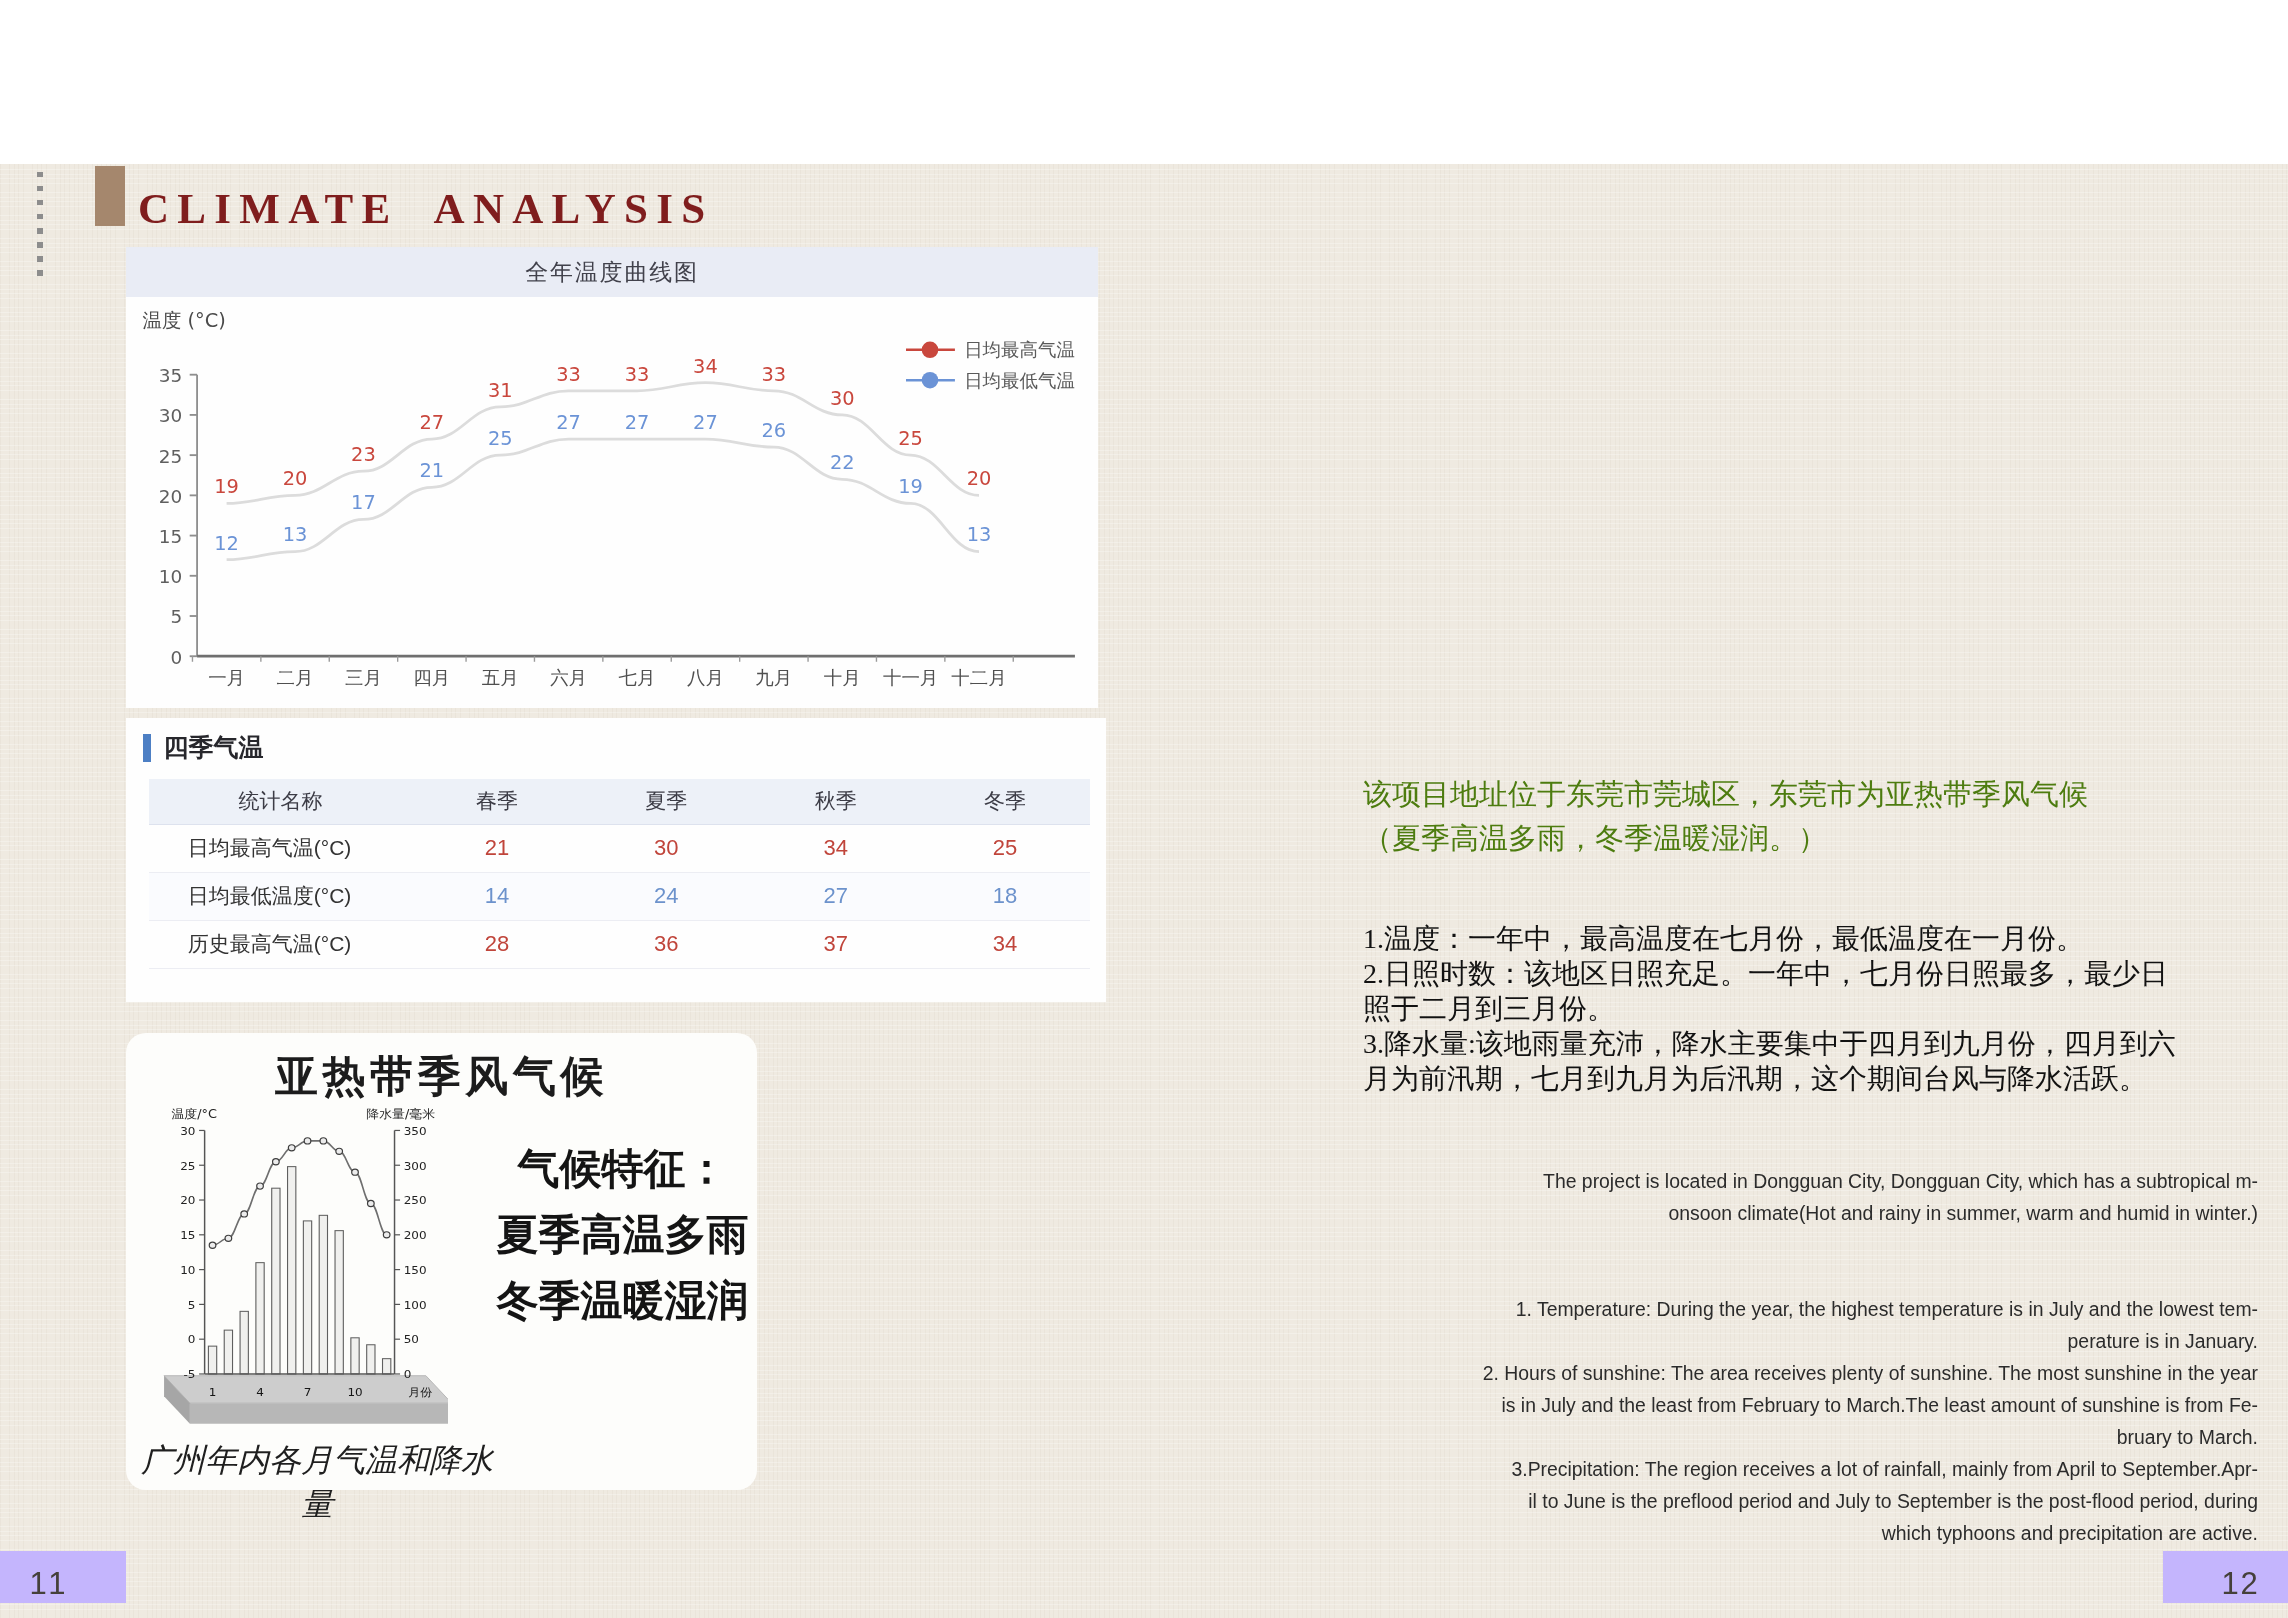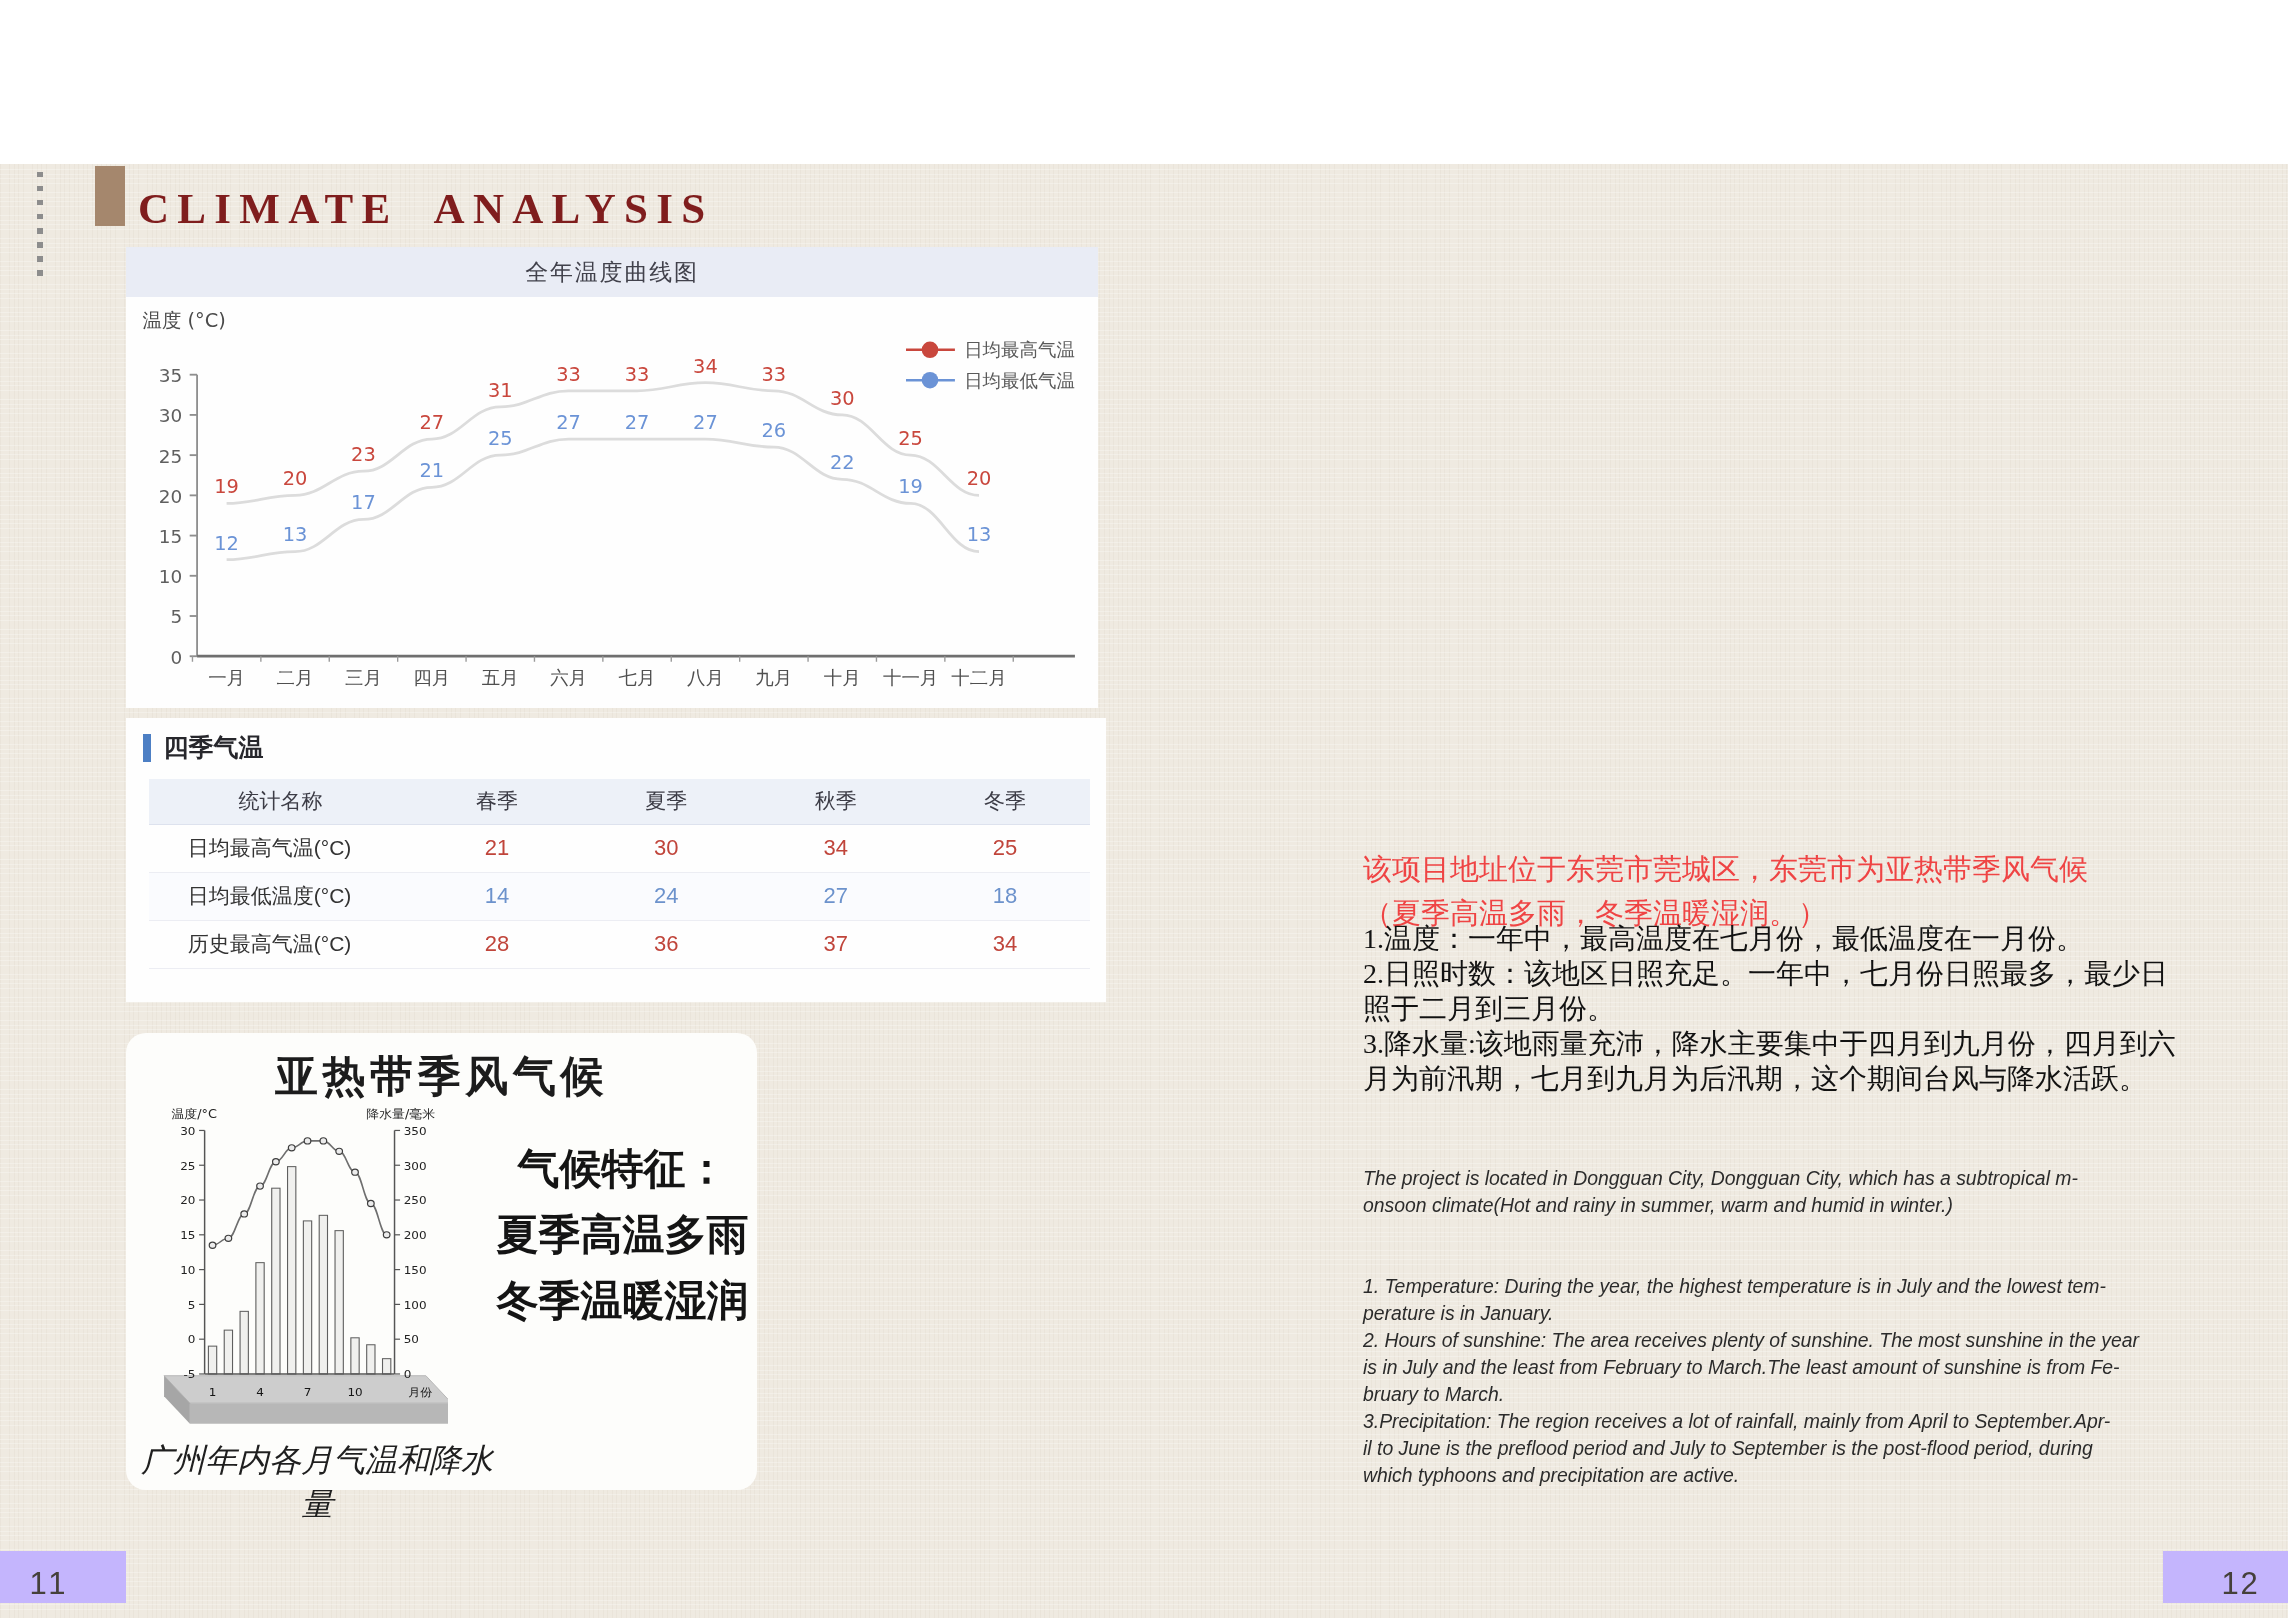--- a/index.html
+++ b/index.html
@@ -62,33 +62,33 @@
     font-family:"Liberation Serif", serif; font-size:42px; font-weight:700;
     color:#141414; line-height:66px; white-space:pre-line;
   }
   .figure-caption {
     position:absolute; left:0px; top:406px; width:382px; text-align:center;
     font-family:"DejaVu Serif", serif; font-style:italic; font-size:32px; color:#1f1f1f;
   }
 
   
   .cn-intro {
-    position:absolute; left:1363px; top:847px; width:858px;
-    font-family:Liberation Serif, serif; font-size:29px; color:#ef4444;
+    position:absolute; left:1363px; top:775px; width:858px;
+    font-family:Liberation Mono, monospace; font-size:29px; color:#4d7c0f;
     line-height:44px; white-space:pre-line;
   }
   .cn-points {
     position:absolute; left:1363px; top:921px; width:868px;
     font-family:"Liberation Serif", serif; font-size:28px; color:#121212;
     line-height:35px; white-space:pre-line;
   }
   .en-text {
     position:absolute; left:1363px; top:1165px; width:895px;
-    font-family:"Liberation Sans", sans-serif; font-style:italic;
-    font-size:19.4px; color:#2b2b2b; line-height:27px; white-space:pre-line;
+    font-family:"Liberation Sans", sans-serif; 
+    font-size:19.4px; color:#2b2b2b; line-height:32px; white-space:pre-line;text-align:right;
   }
 
   
   .page-tab { position:absolute; height:52px; background:#c4b5fd; color:#45403a; font-size:31px; }
   .page-tab.left  { left:0; top:1551px; width:126px; }
   .page-tab.left span  { position:absolute; left:29.5px; top:14.8px; letter-spacing:3.7px; }
   .page-tab.right { right:0; top:1551px; width:126px; }
   .page-tab.right span { position:absolute; right:29.5px; top:14.8px; letter-spacing:1.8px; }
 </style>
 </head>

